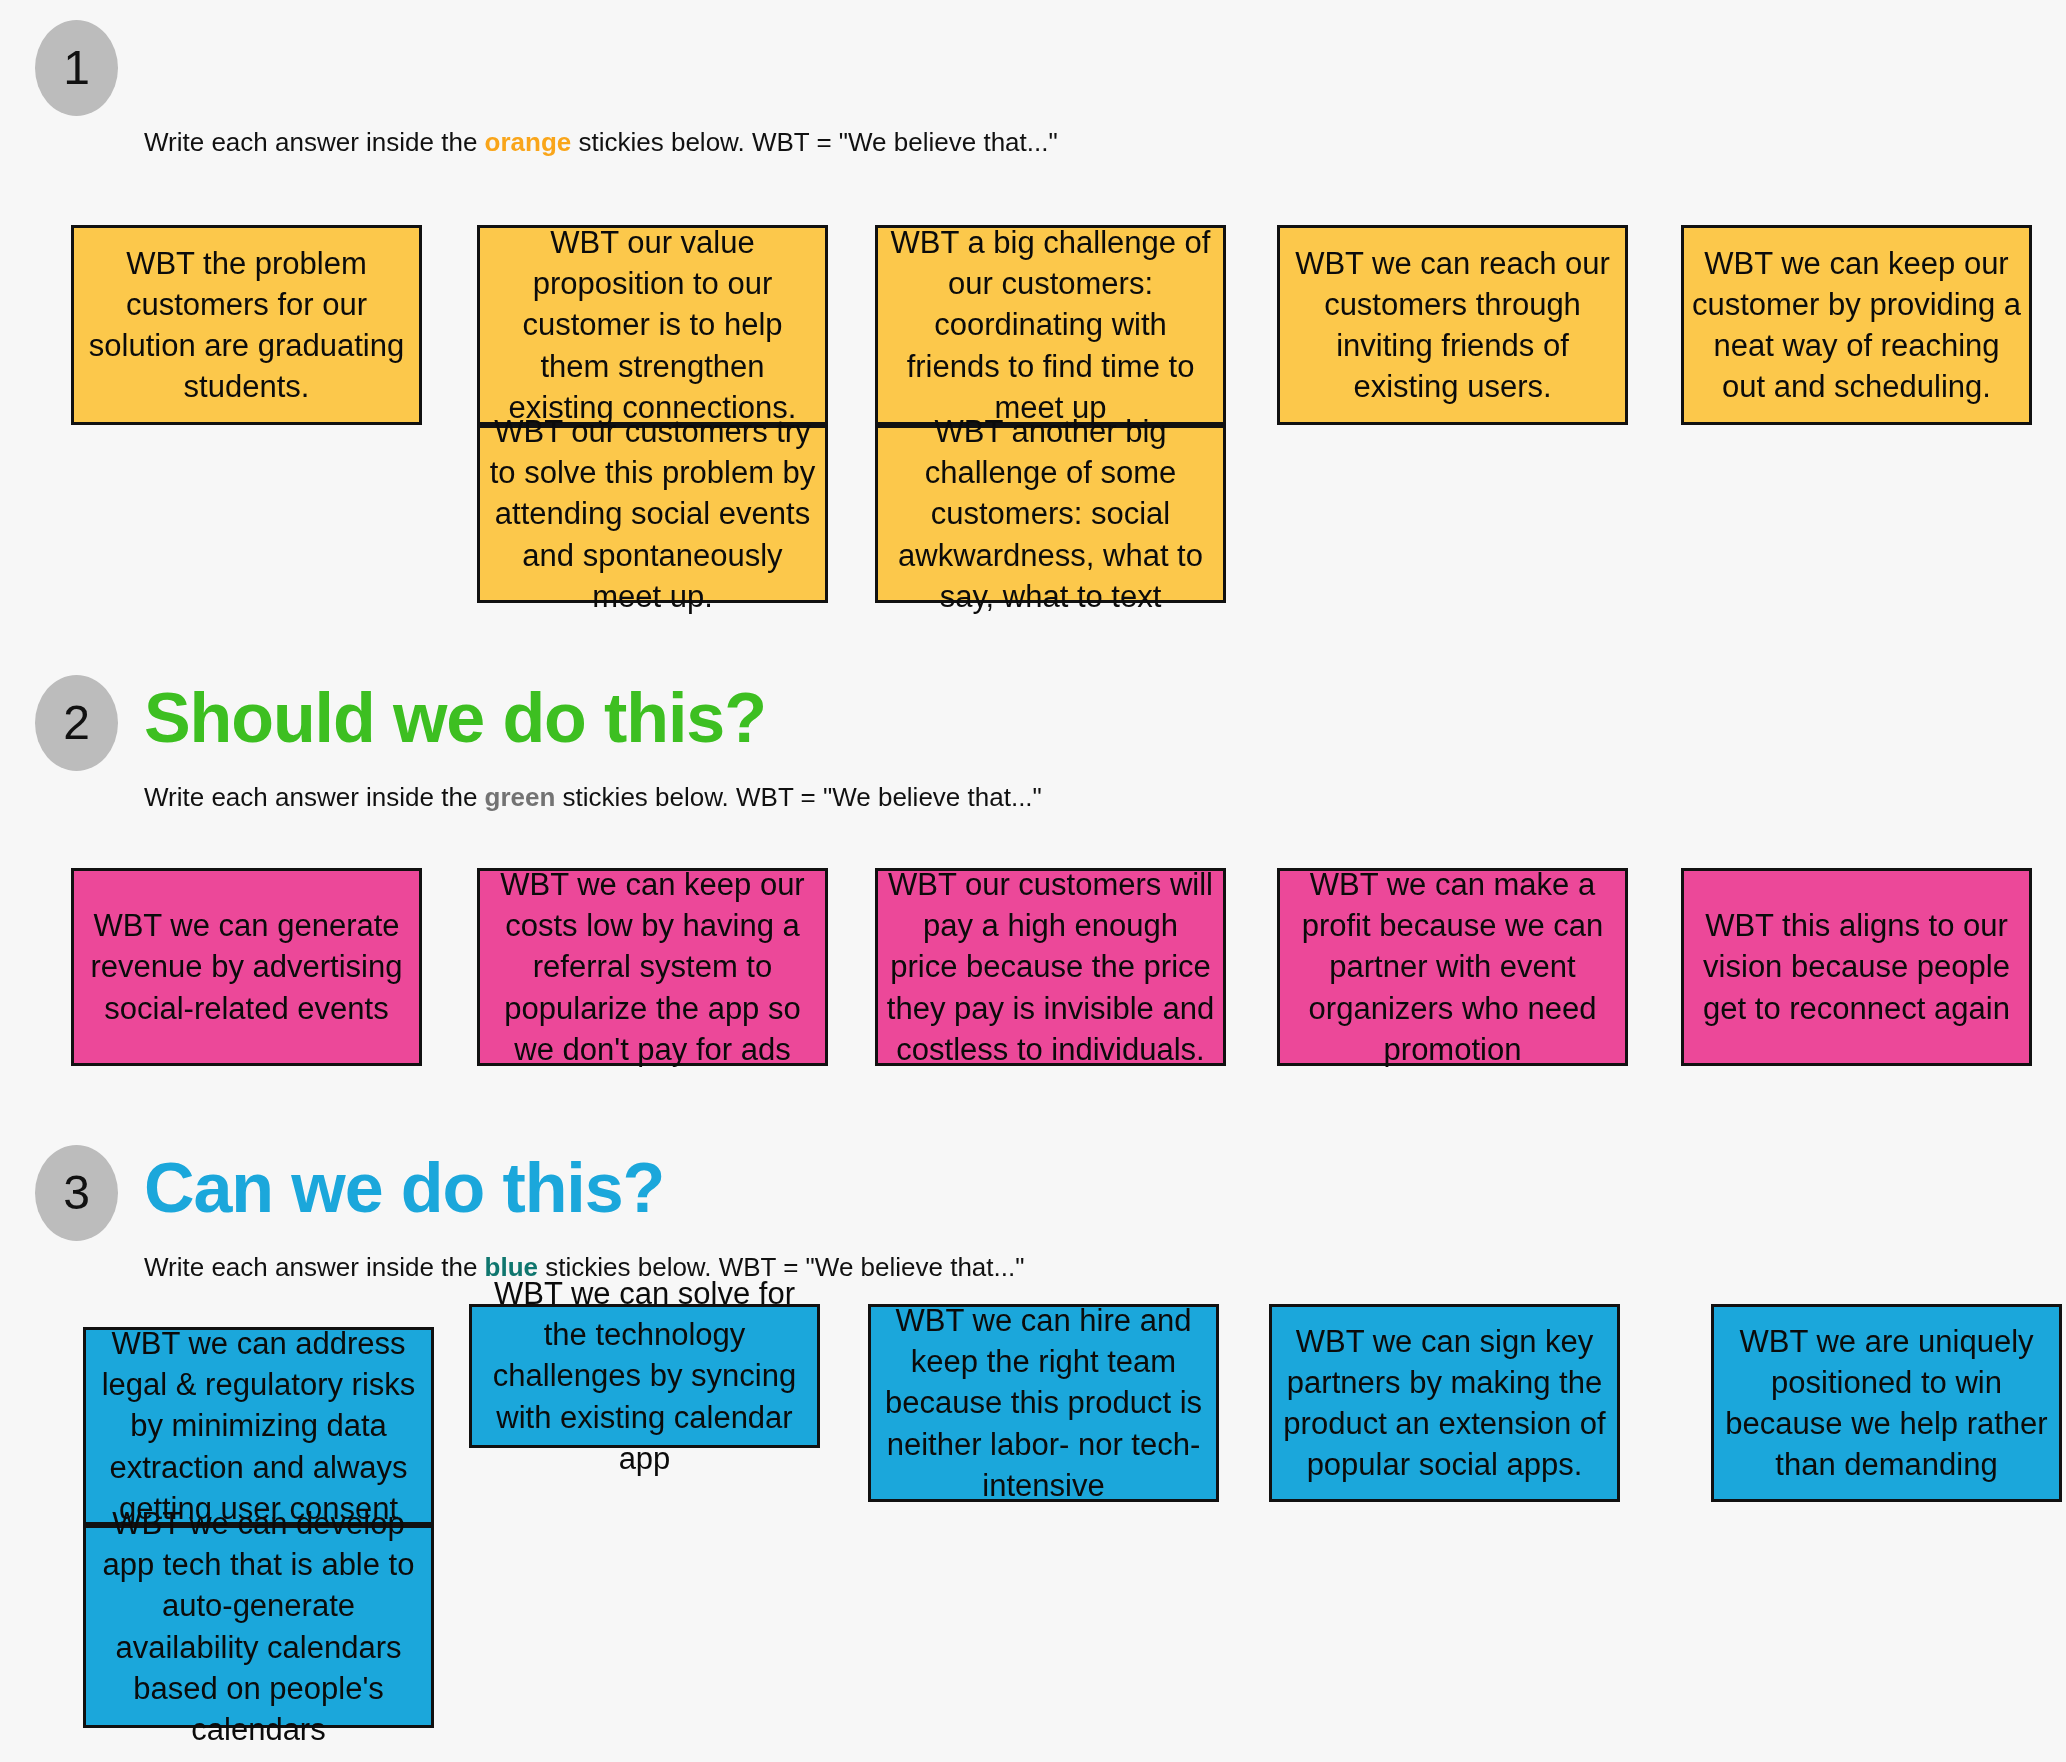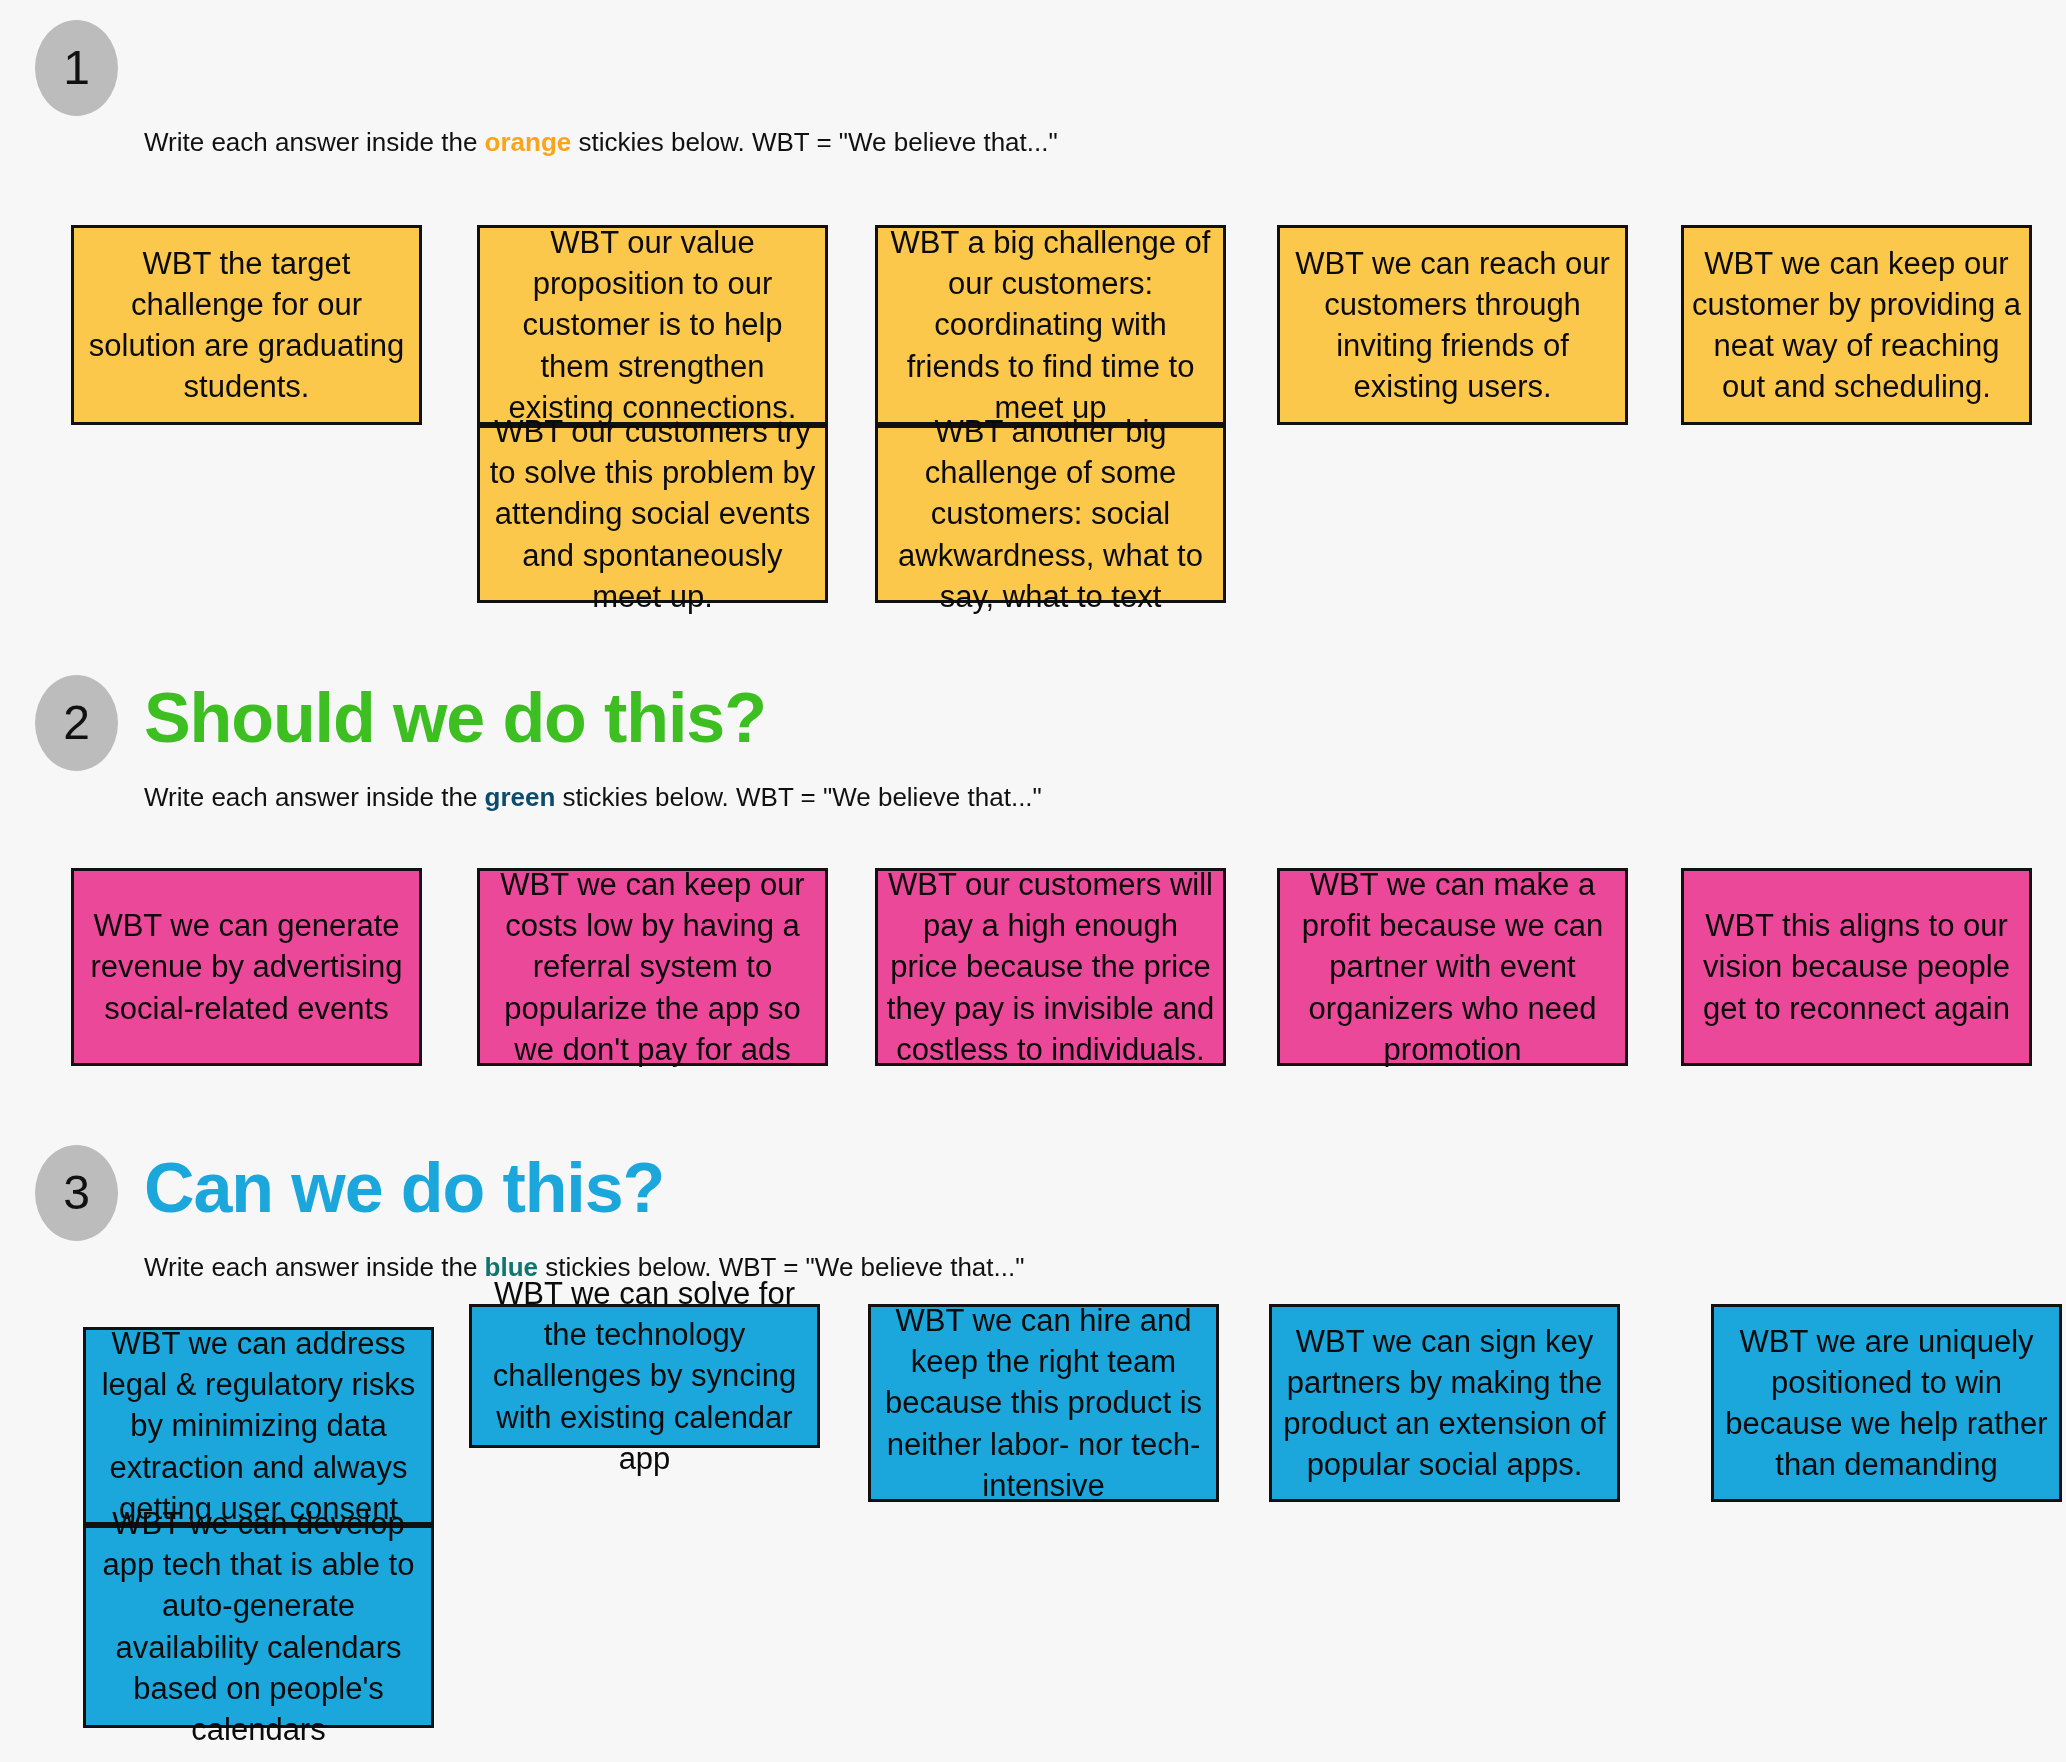--- a/index.html
+++ b/index.html
@@ -125,21 +125,21 @@
     <div class="sec-head">
       <div class="badge">
         <span>1</span>
       </div>
       <div class="sec-sub"><span>Write each answer inside the </span><span class="hl" style="color:#f9a51a;">orange</span><span> stickies below. WBT = "We believe that..."</span></div>
     </div>
   </div>
 
   <div class="row" style="top:225px;">
     <div class="col c1">
-      <div class="sticky orange h-tall">WBT the target challenge for our solution are graduating students.</div>
+      <div class="sticky orange h-tall">WBT the problem customers for our solution are graduating students.</div>
     </div>
     <div class="col c2">
       <div class="sticky orange h-tall">WBT our value proposition to our customer is to help them strengthen existing connections.</div>
       <div class="sticky orange" style="height:178px;">WBT our customers try to solve this problem by attending social events and spontaneously meet up.</div>
     </div>
     <div class="col c3">
       <div class="sticky orange h-tall">WBT a big challenge of our customers: coordinating with friends to find time to meet up</div>
       <div class="sticky orange" style="height:178px;">WBT another big challenge of some customers: social awkwardness, what to say, what to text</div>
     </div>
     <div class="col c4">
@@ -149,21 +149,21 @@
       <div class="sticky orange h-tall">WBT we can keep our customer by providing a neat way of reaching out and scheduling.</div>
     </div>
   </div>
 
   <div class="section" style="top:675px;">
     <div class="sec-head">
       <div class="badge">
         <span>2</span>
       </div>
       <div class="sec-title" style="color:#3dbf21;">Should we do this?</div>
-      <div class="sec-sub"><span>Write each answer inside the </span><span class="hl" style="color:#0c4a6e;">green</span><span> stickies below. WBT = "We believe that..."</span></div>
+      <div class="sec-sub"><span>Write each answer inside the </span><span class="hl" style="color:#737373;">green</span><span> stickies below. WBT = "We believe that..."</span></div>
     </div>
   </div>
 
   <div class="row" style="top:868px;">
     <div class="col c1">
       <div class="sticky green h-med">WBT we can generate revenue by advertising social-related events</div>
     </div>
     <div class="col c2">
       <div class="sticky green h-med">WBT we can keep our costs low by having a referral system to popularize the app so we don't pay for ads</div>
     </div>

